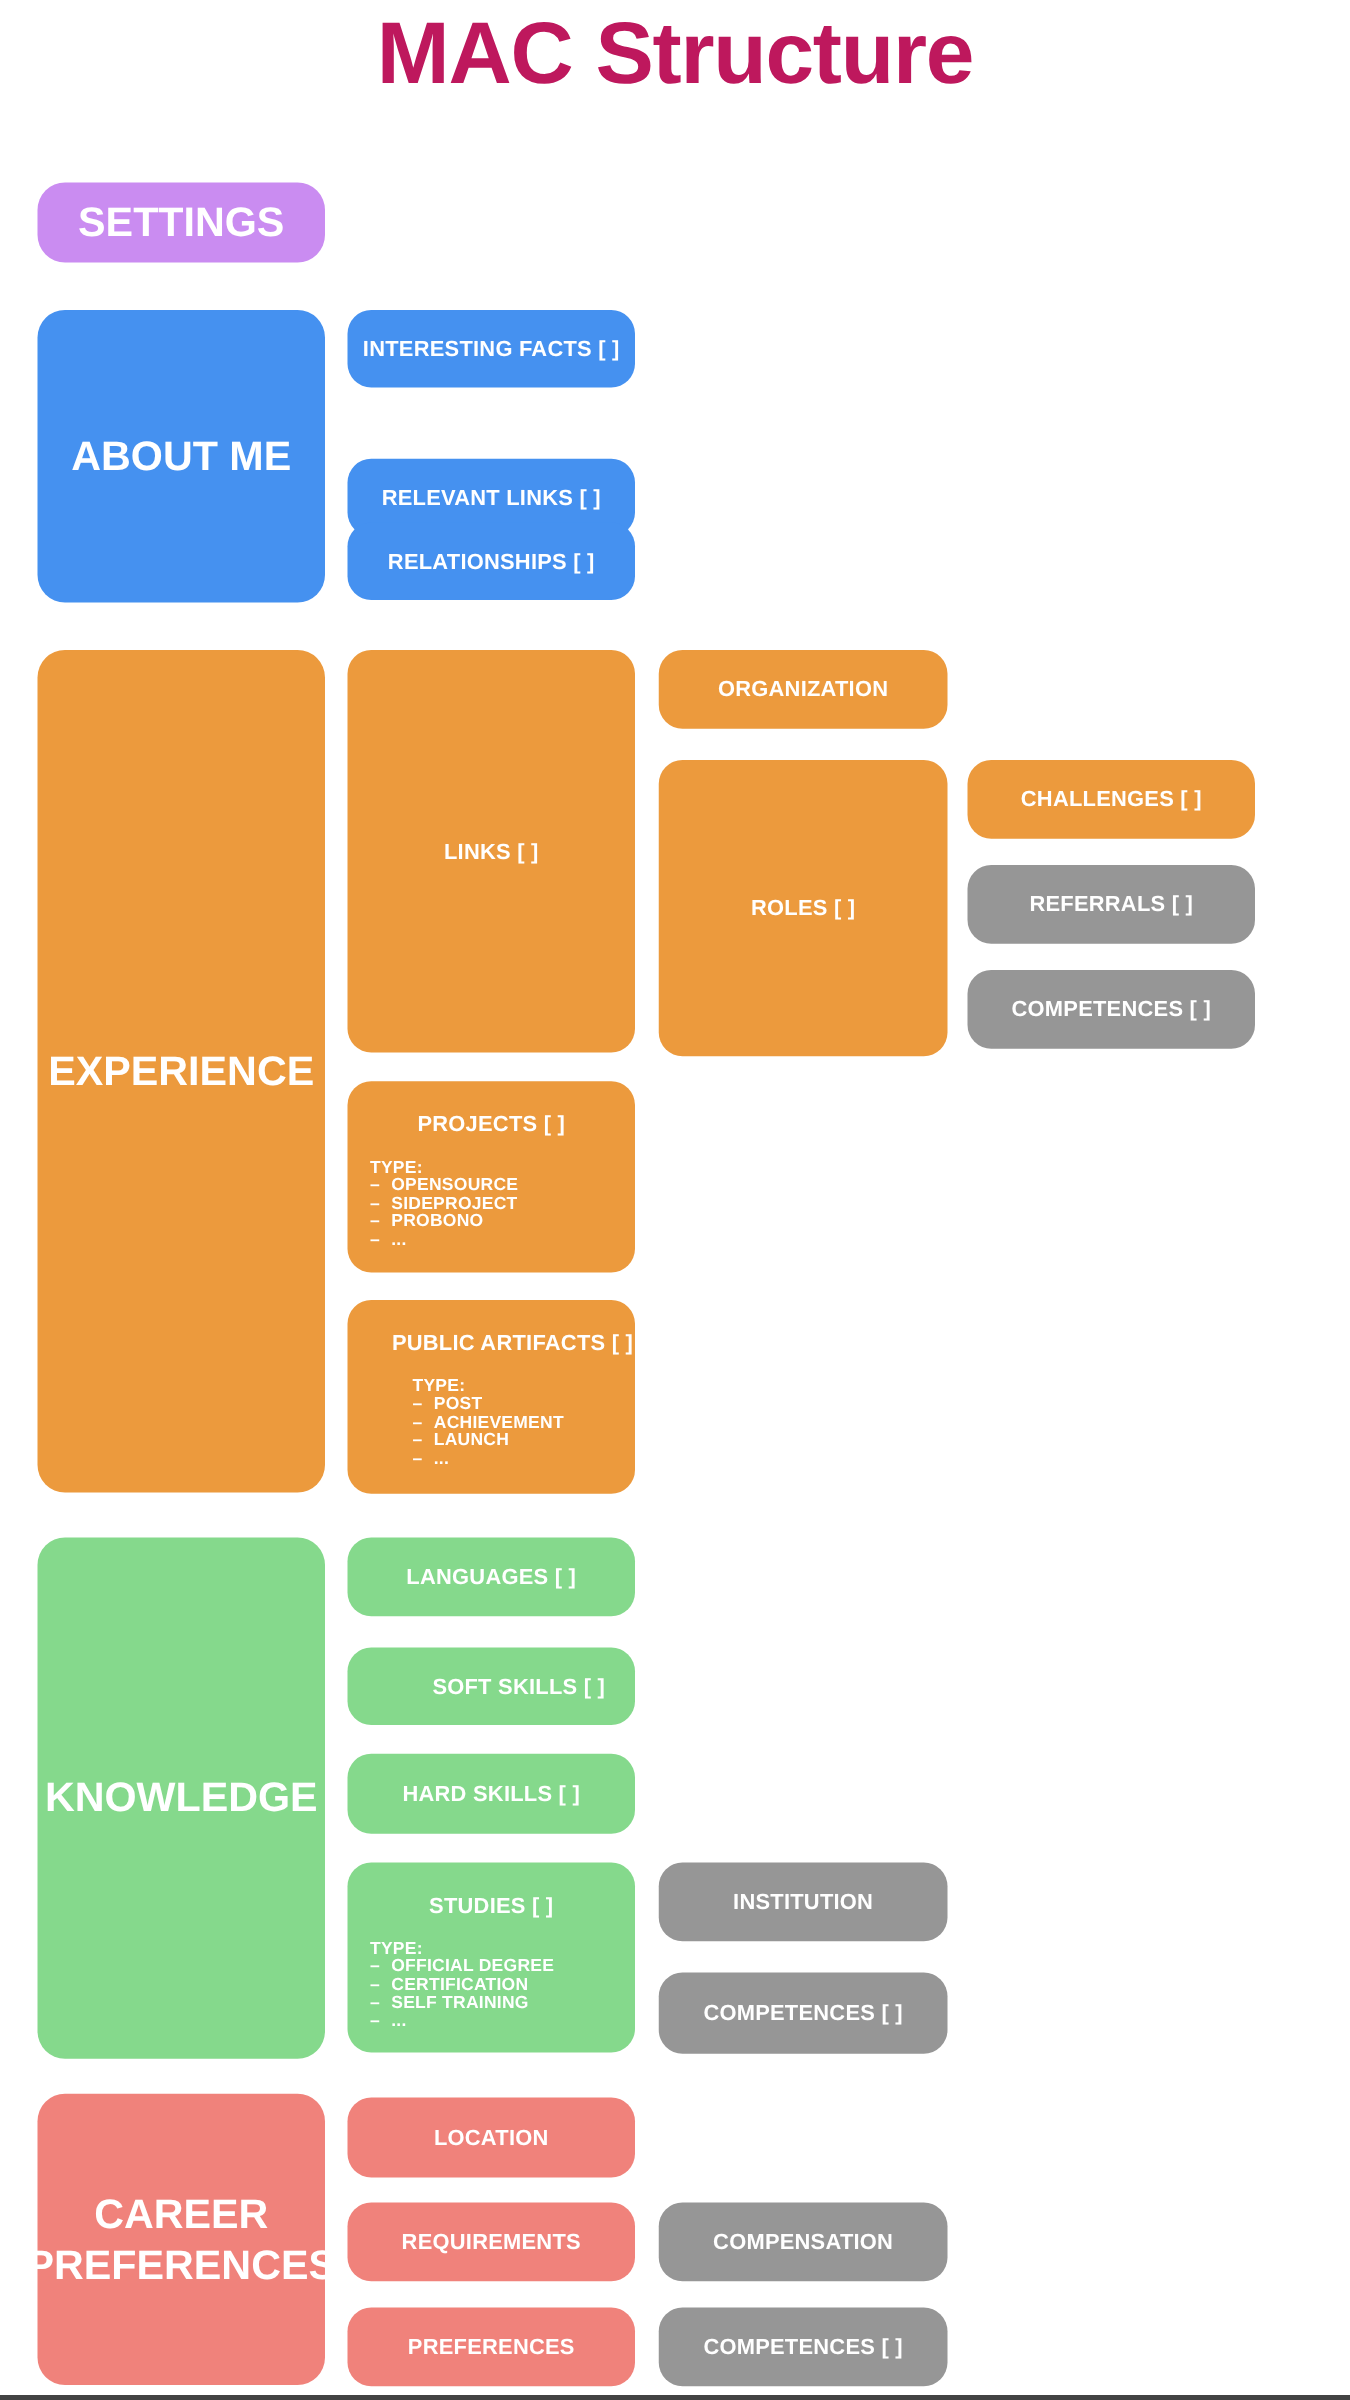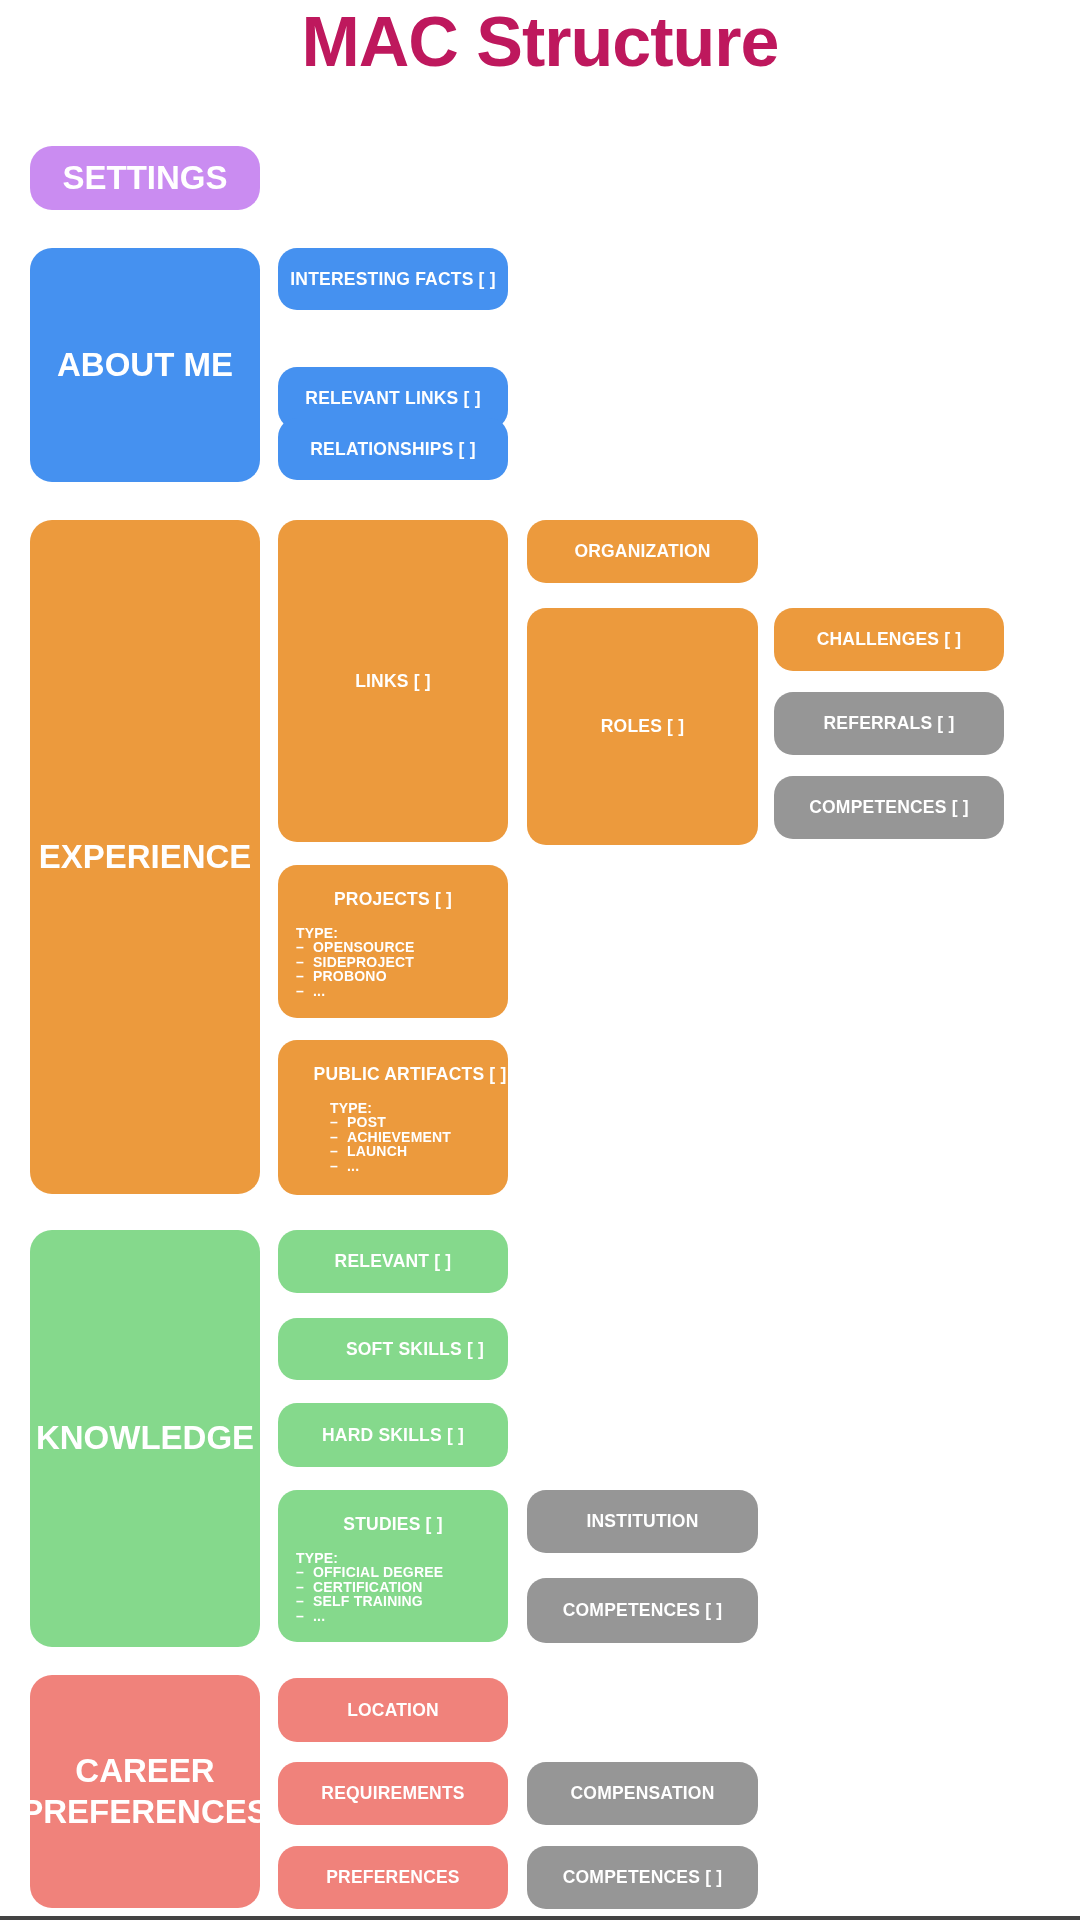--- a/index.html
+++ b/index.html
@@ -99,21 +99,21 @@
       <ul class="type-list">
         <li>POST</li>
         <li>ACHIEVEMENT</li>
         <li>LAUNCH</li>
         <li>...</li>
       </ul>
     </div>
   </div>
 
   <div class="node main c1 green" style="top:1230px;height:417px;">KNOWLEDGE</div>
-  <div class="node c2 green" style="top:1230px;height:63px;">RELEVANT [ ]</div>
+  <div class="node c2 green" style="top:1230px;height:63px;">LANGUAGES [ ]</div>
   <div class="node c2 green" style="top:1318px;height:62px;padding-left:44px;">SOFT SKILLS [ ]</div>
   <div class="node c2 green" style="top:1403px;height:64px;">HARD SKILLS [ ]</div>
 
   <div class="node c2 green complex" style="top:1490px;height:152px;">
     <div class="node-title">STUDIES [ ]</div>
     <div class="type-block">
       <div class="type-heading">TYPE:</div>
       <ul class="type-list">
         <li>OFFICIAL DEGREE</li>
         <li>CERTIFICATION</li>

